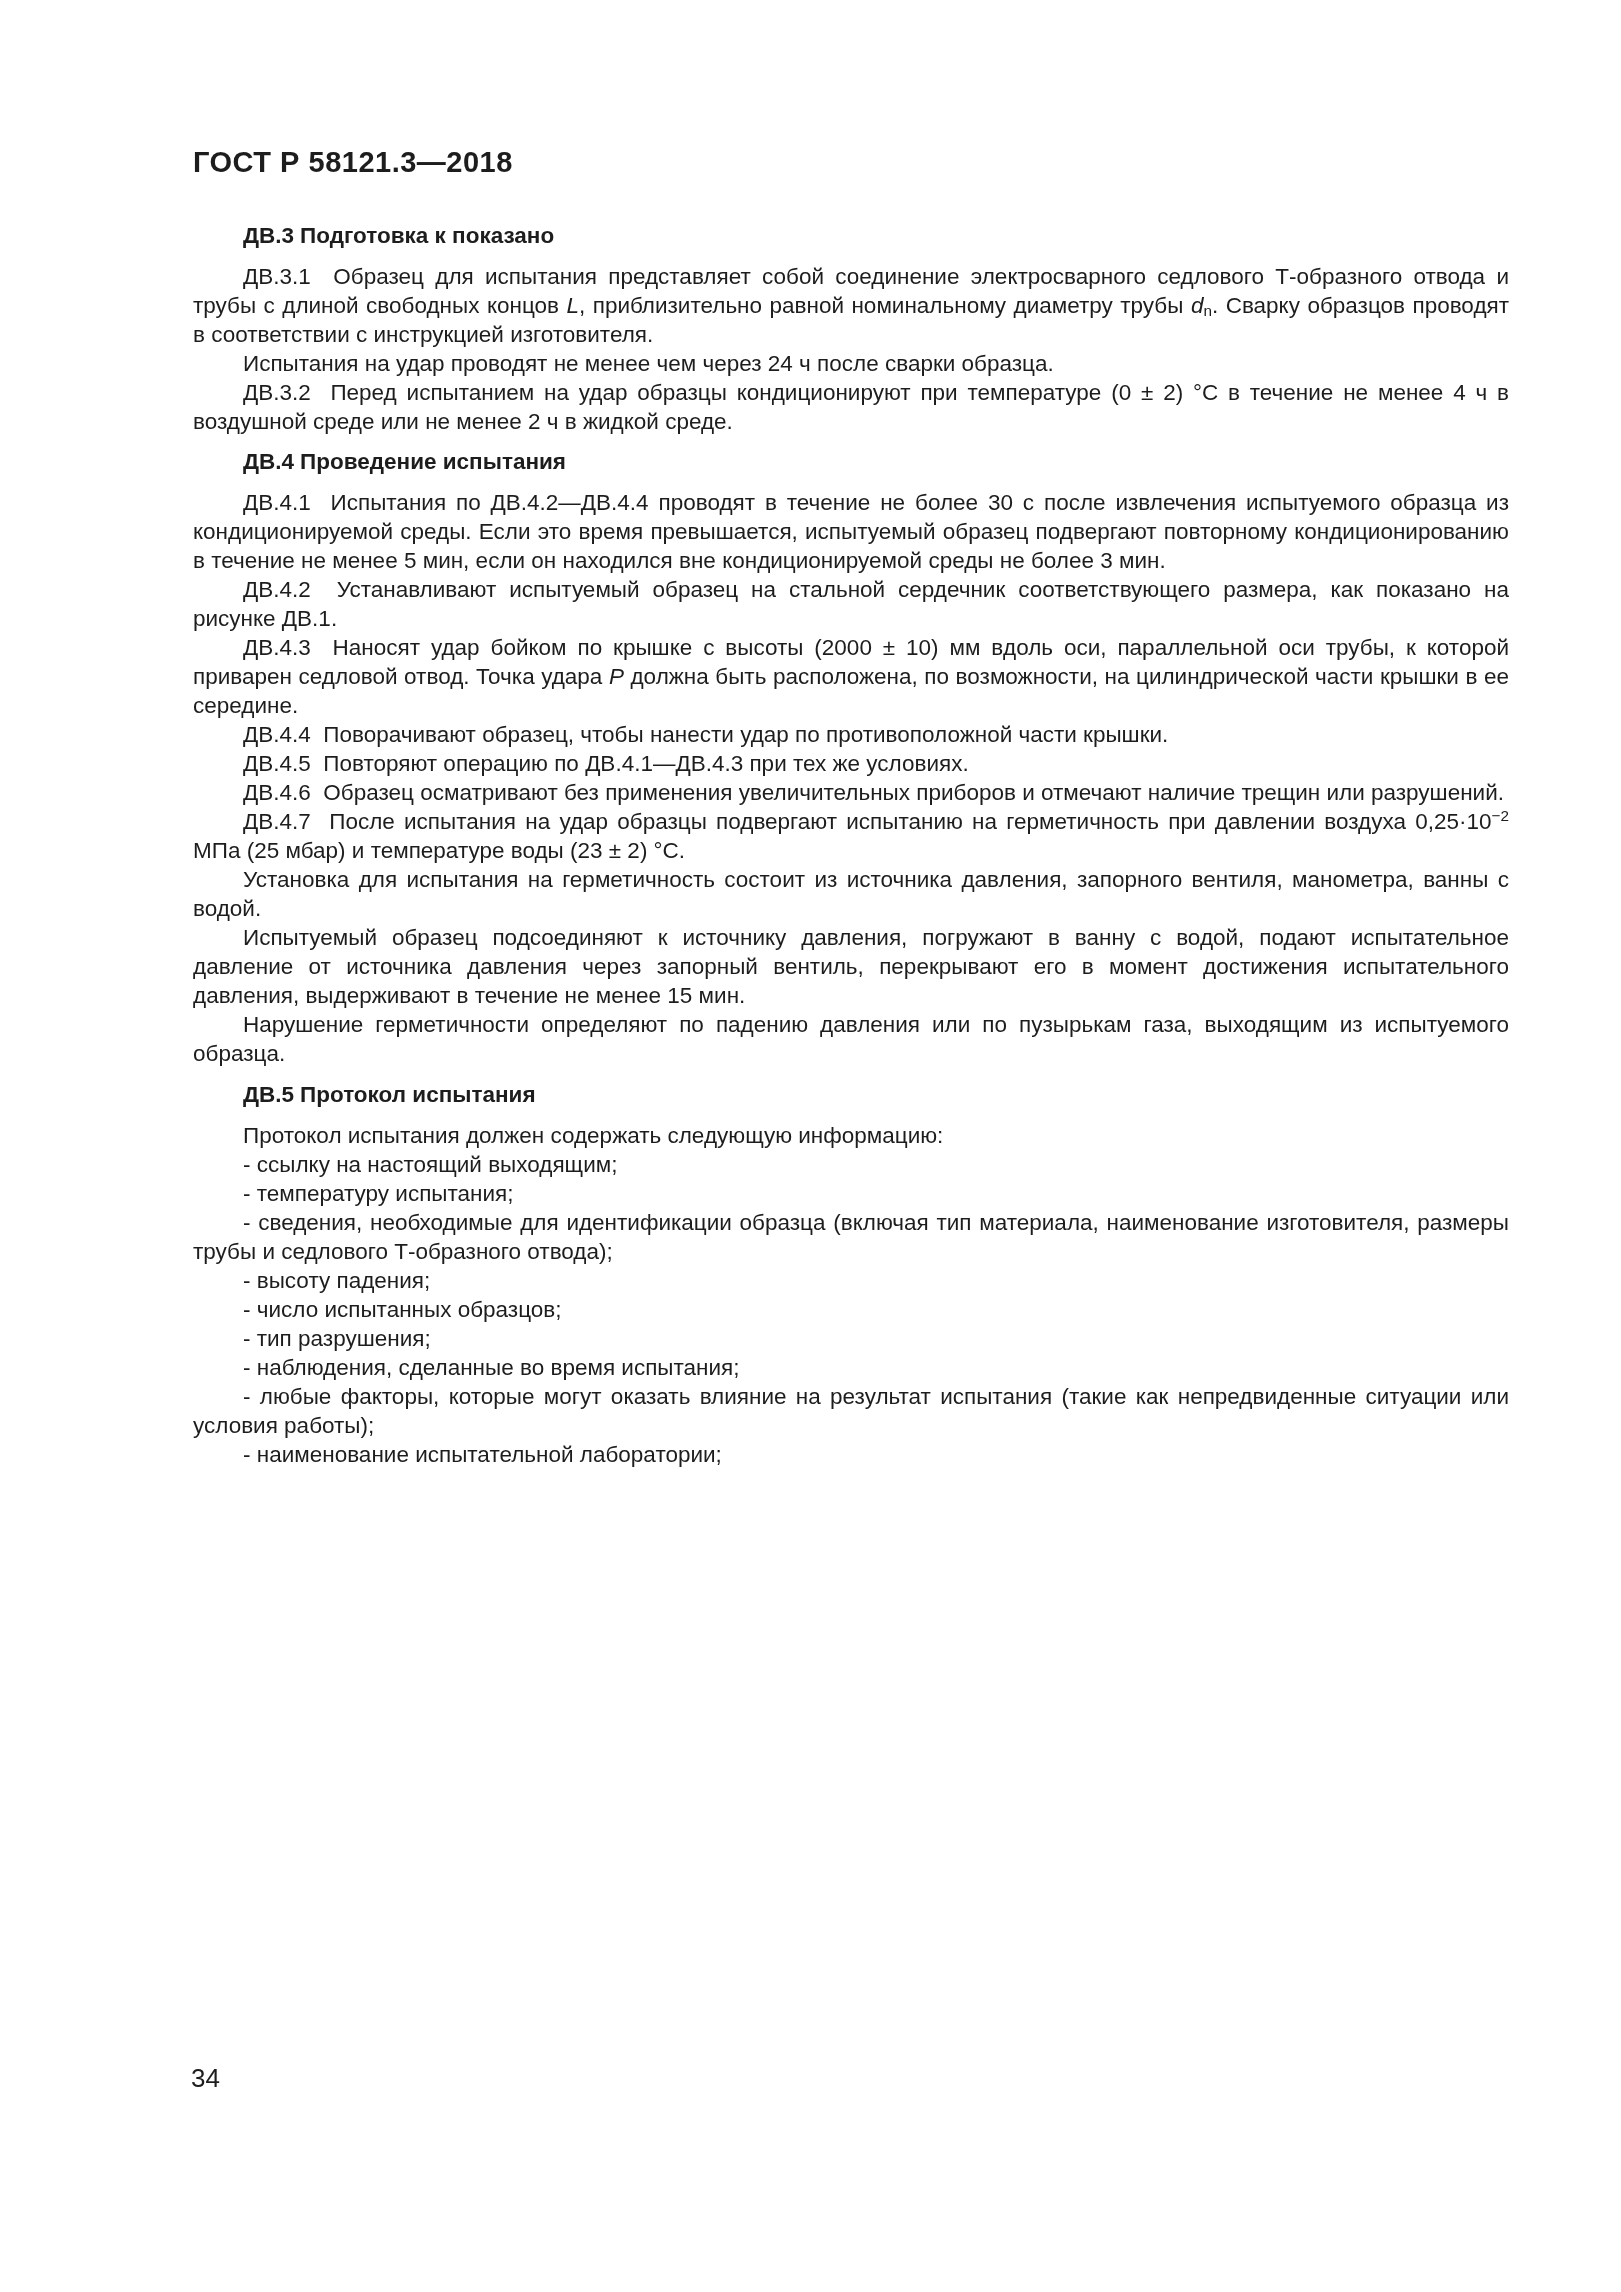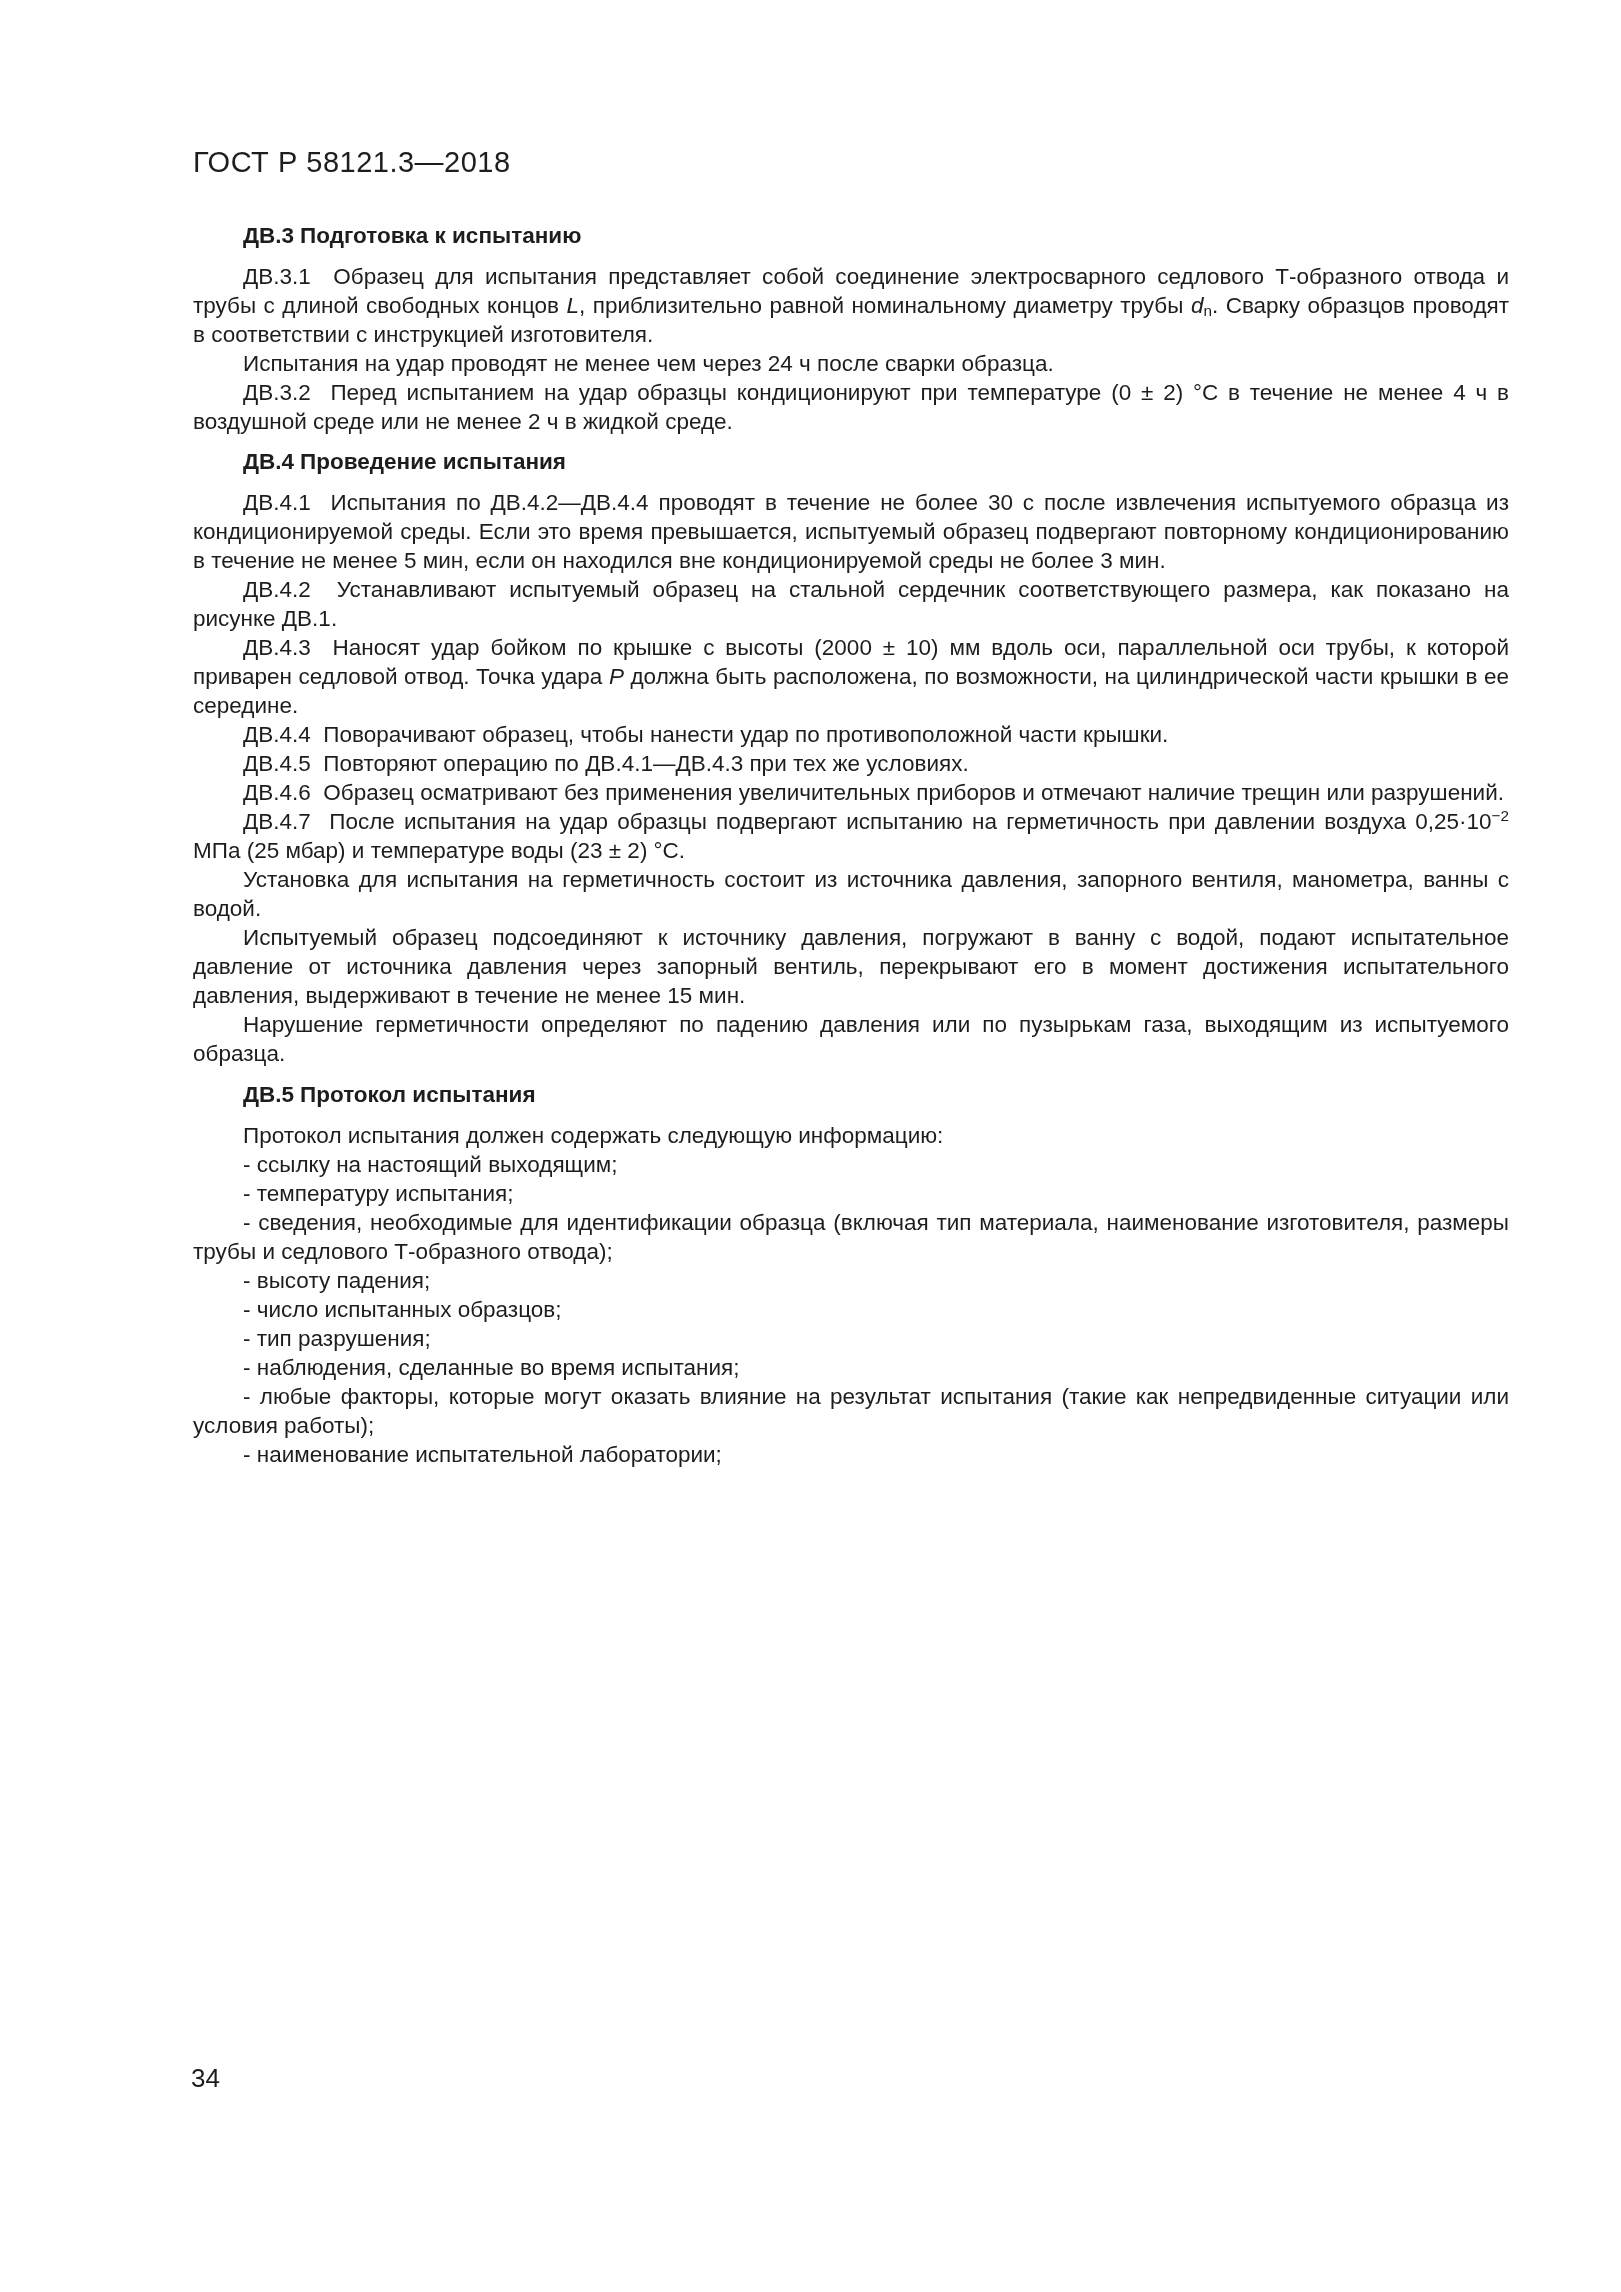--- a/index.html
+++ b/index.html
@@ -8,21 +8,21 @@
     width:1621px;height:2293px;
     background:#ffffff;
     overflow:hidden;
     font-family:"Liberation Sans",sans-serif;
     color:#1d1d1d;
   }
   .doc-header{
     position:absolute;
     left:193px;top:147px;
     font-size:29px;
-    font-weight:normal;
+    font-weight:bold;
     line-height:31px;
     letter-spacing:0.5px;
     white-space:nowrap;
   }
   .content{
     position:absolute;
     left:193px;top:209px;
     width:1316px;
     font-size:22.5px;
     line-height:29px;
@@ -49,21 +49,21 @@
     line-height:29px;
   }
 </style>
 </head>
 <body>
 
 <div class="page">
   <div class="doc-header">ГОСТ Р 58121.3—2018</div>
 
   <div class="content">
-      <div class="heading"><span class="num">ДВ.3</span><span>Подготовка к испытанию</span></div>
+      <div class="heading"><span class="num">ДВ.3</span><span>Подготовка к показано</span></div>
       <p><span>ДВ.3.1&nbsp; Образец для испытания представляет собой соединение электросварного седлового Т-образного отвода и трубы с длиной свободных концов </span><i>L</i><span>, приблизительно равной номинальному диаметру трубы </span><i>d</i><sub>n</sub><span>. Сварку образцов проводят в соответствии с инструкцией изготовителя.</span></p>
       <p><span>Испытания на удар проводят не менее чем через 24 ч после сварки образца.</span></p>
       <p><span>ДВ.3.2&nbsp; Перед испытанием на удар образцы кондиционируют при температуре (0 ± 2) °С в течение не менее 4 ч в воздушной среде или не менее 2 ч в жидкой среде.</span></p>
       <div class="heading"><span class="num">ДВ.4</span><span>Проведение испытания</span></div>
       <p><span>ДВ.4.1&nbsp; Испытания по ДВ.4.2—ДВ.4.4 проводят в течение не более 30 с после извлечения испытуемого образца из кондиционируемой среды. Если это время превышается, испытуемый образец подвергают повторному кондиционированию в течение не менее 5 мин, если он находился вне кондиционируемой среды не более 3 мин.</span></p>
       <p><span>ДВ.4.2&nbsp; Устанавливают испытуемый образец на стальной сердечник соответствующего размера, как показано на рисунке ДВ.1.</span></p>
       <p><span>ДВ.4.3&nbsp; Наносят удар бойком по крышке с высоты (2000 ± 10) мм вдоль оси, параллельной оси трубы, к которой приварен седловой отвод. Точка удара </span><i>Р</i><span> должна быть расположена, по возможности, на цилиндрической части крышки в ее середине.</span></p>
       <p><span>ДВ.4.4&nbsp; Поворачивают образец, чтобы нанести удар по противоположной части крышки.</span></p>
       <p><span>ДВ.4.5&nbsp; Повторяют операцию по ДВ.4.1—ДВ.4.3 при тех же условиях.</span></p>
       <p><span>ДВ.4.6&nbsp; Образец осматривают без применения увеличительных приборов и отмечают наличие трещин или разрушений.</span></p>

